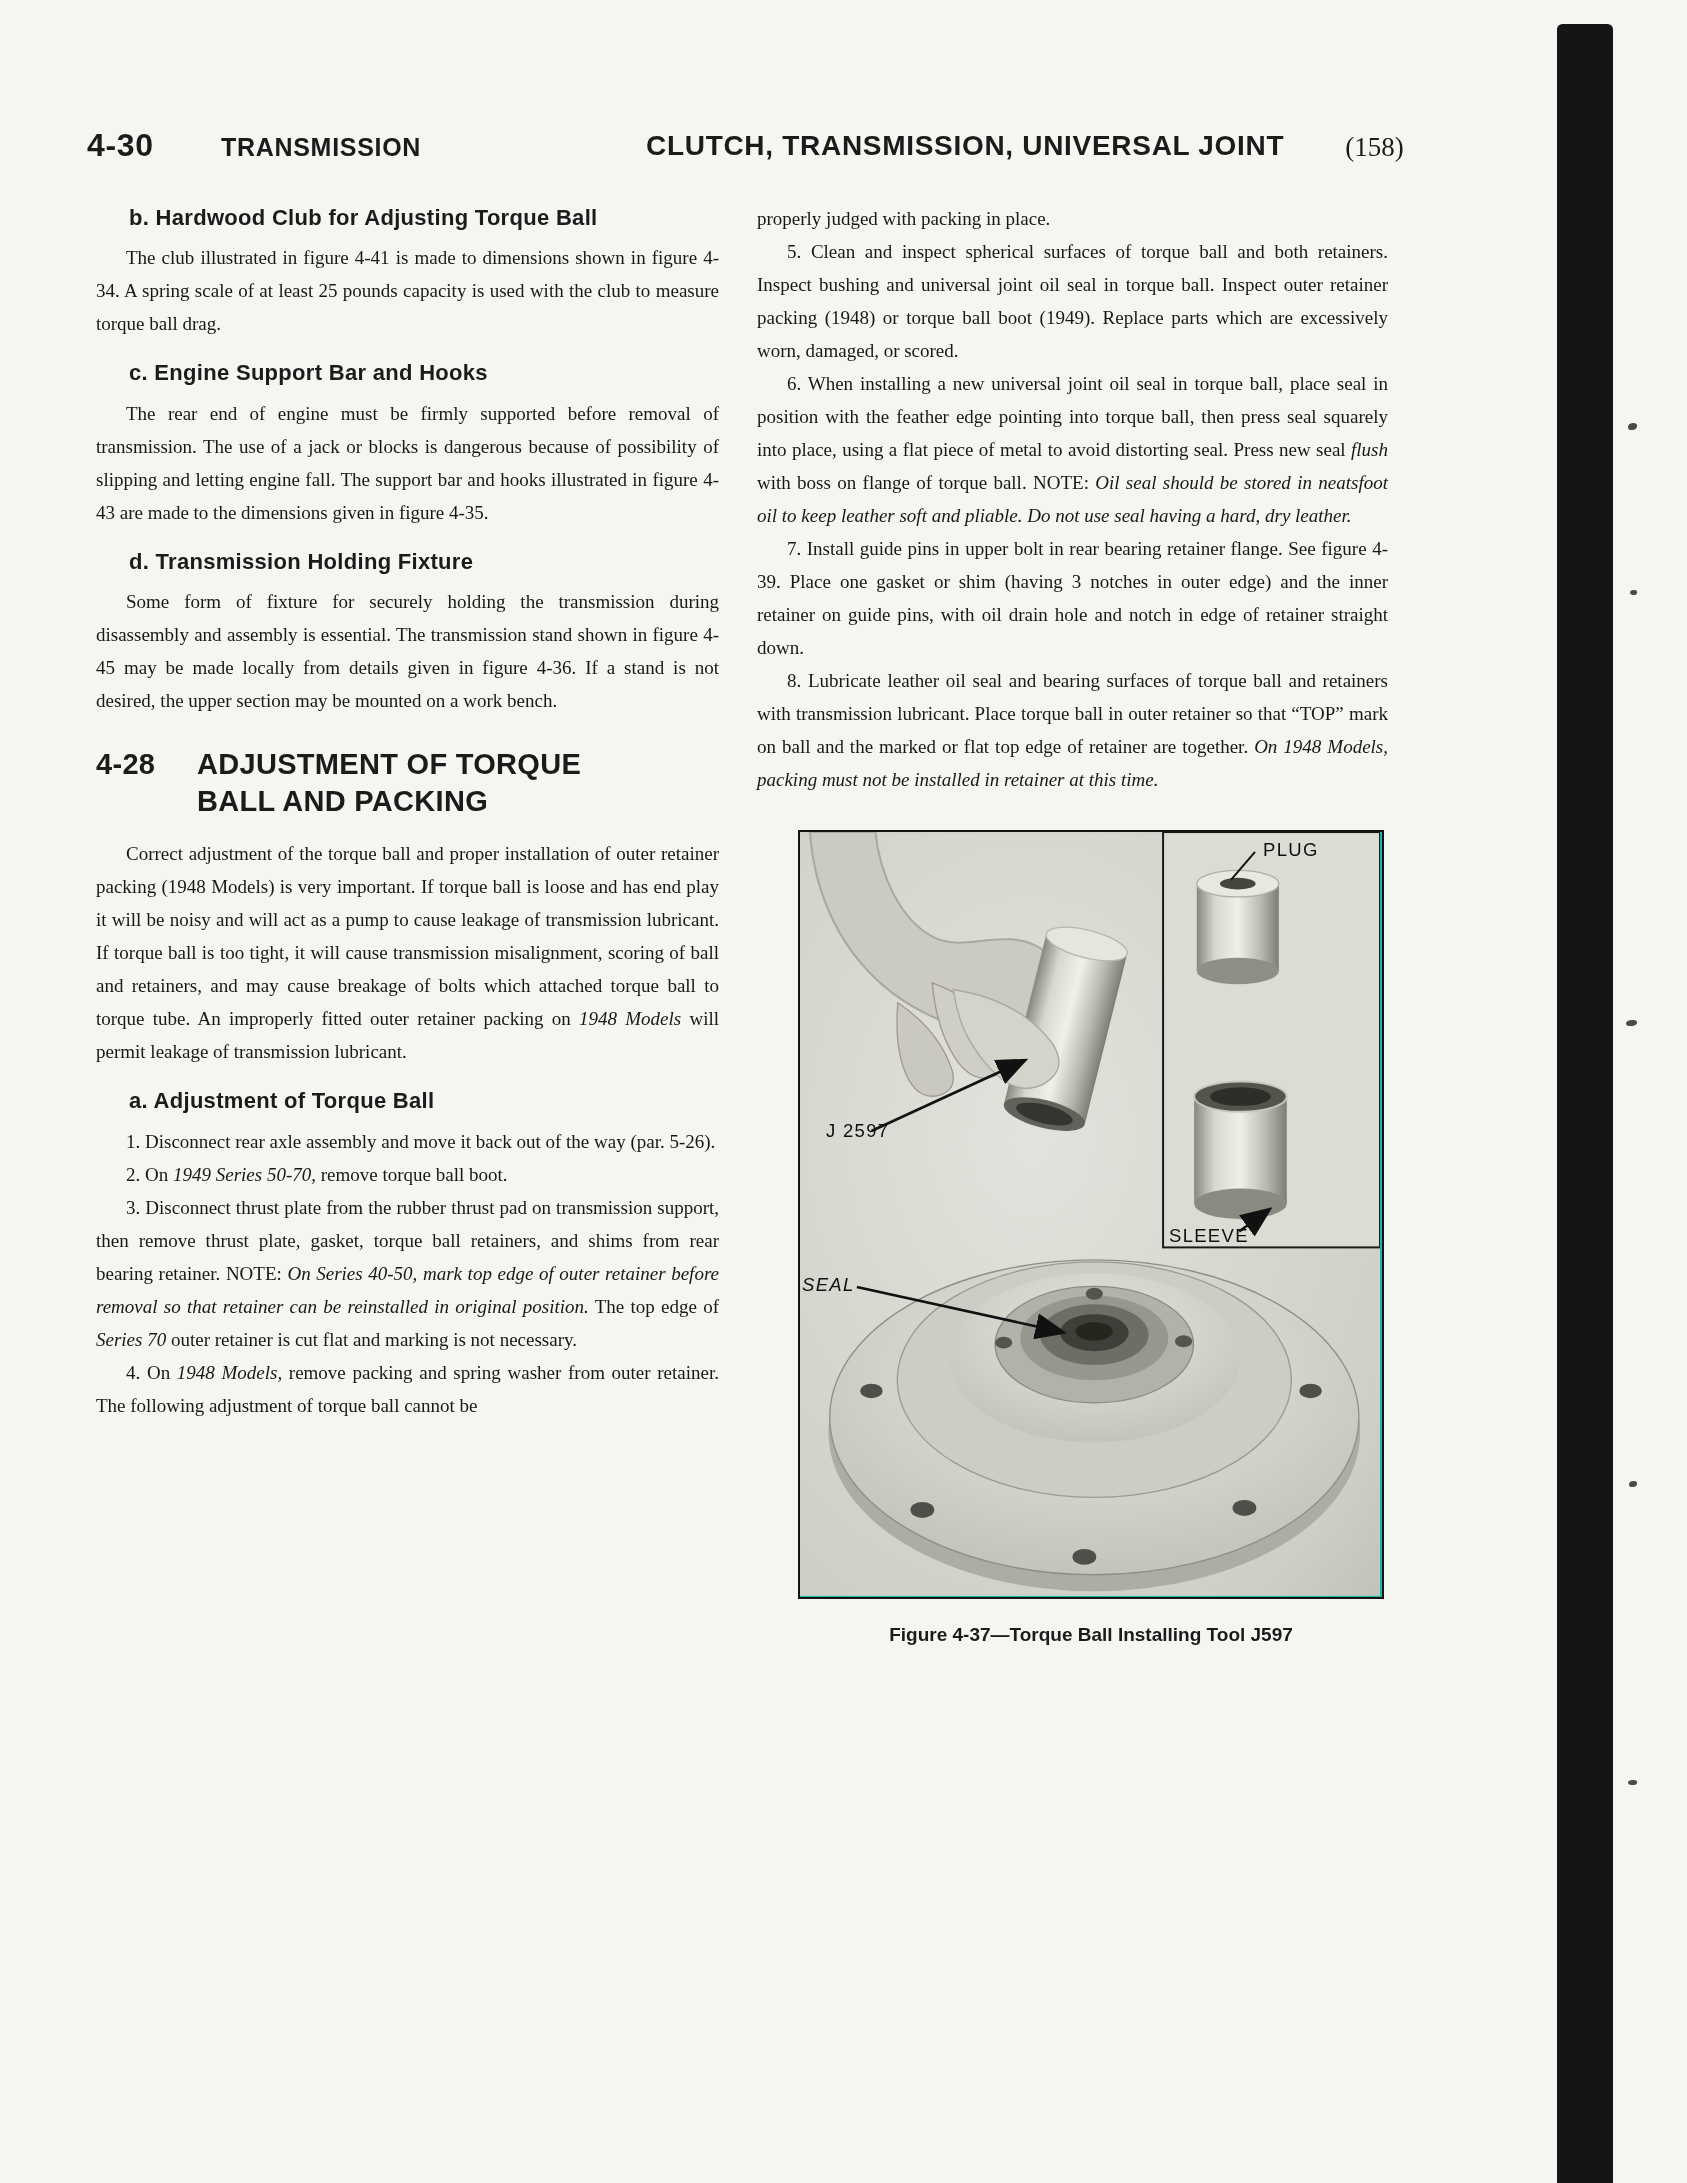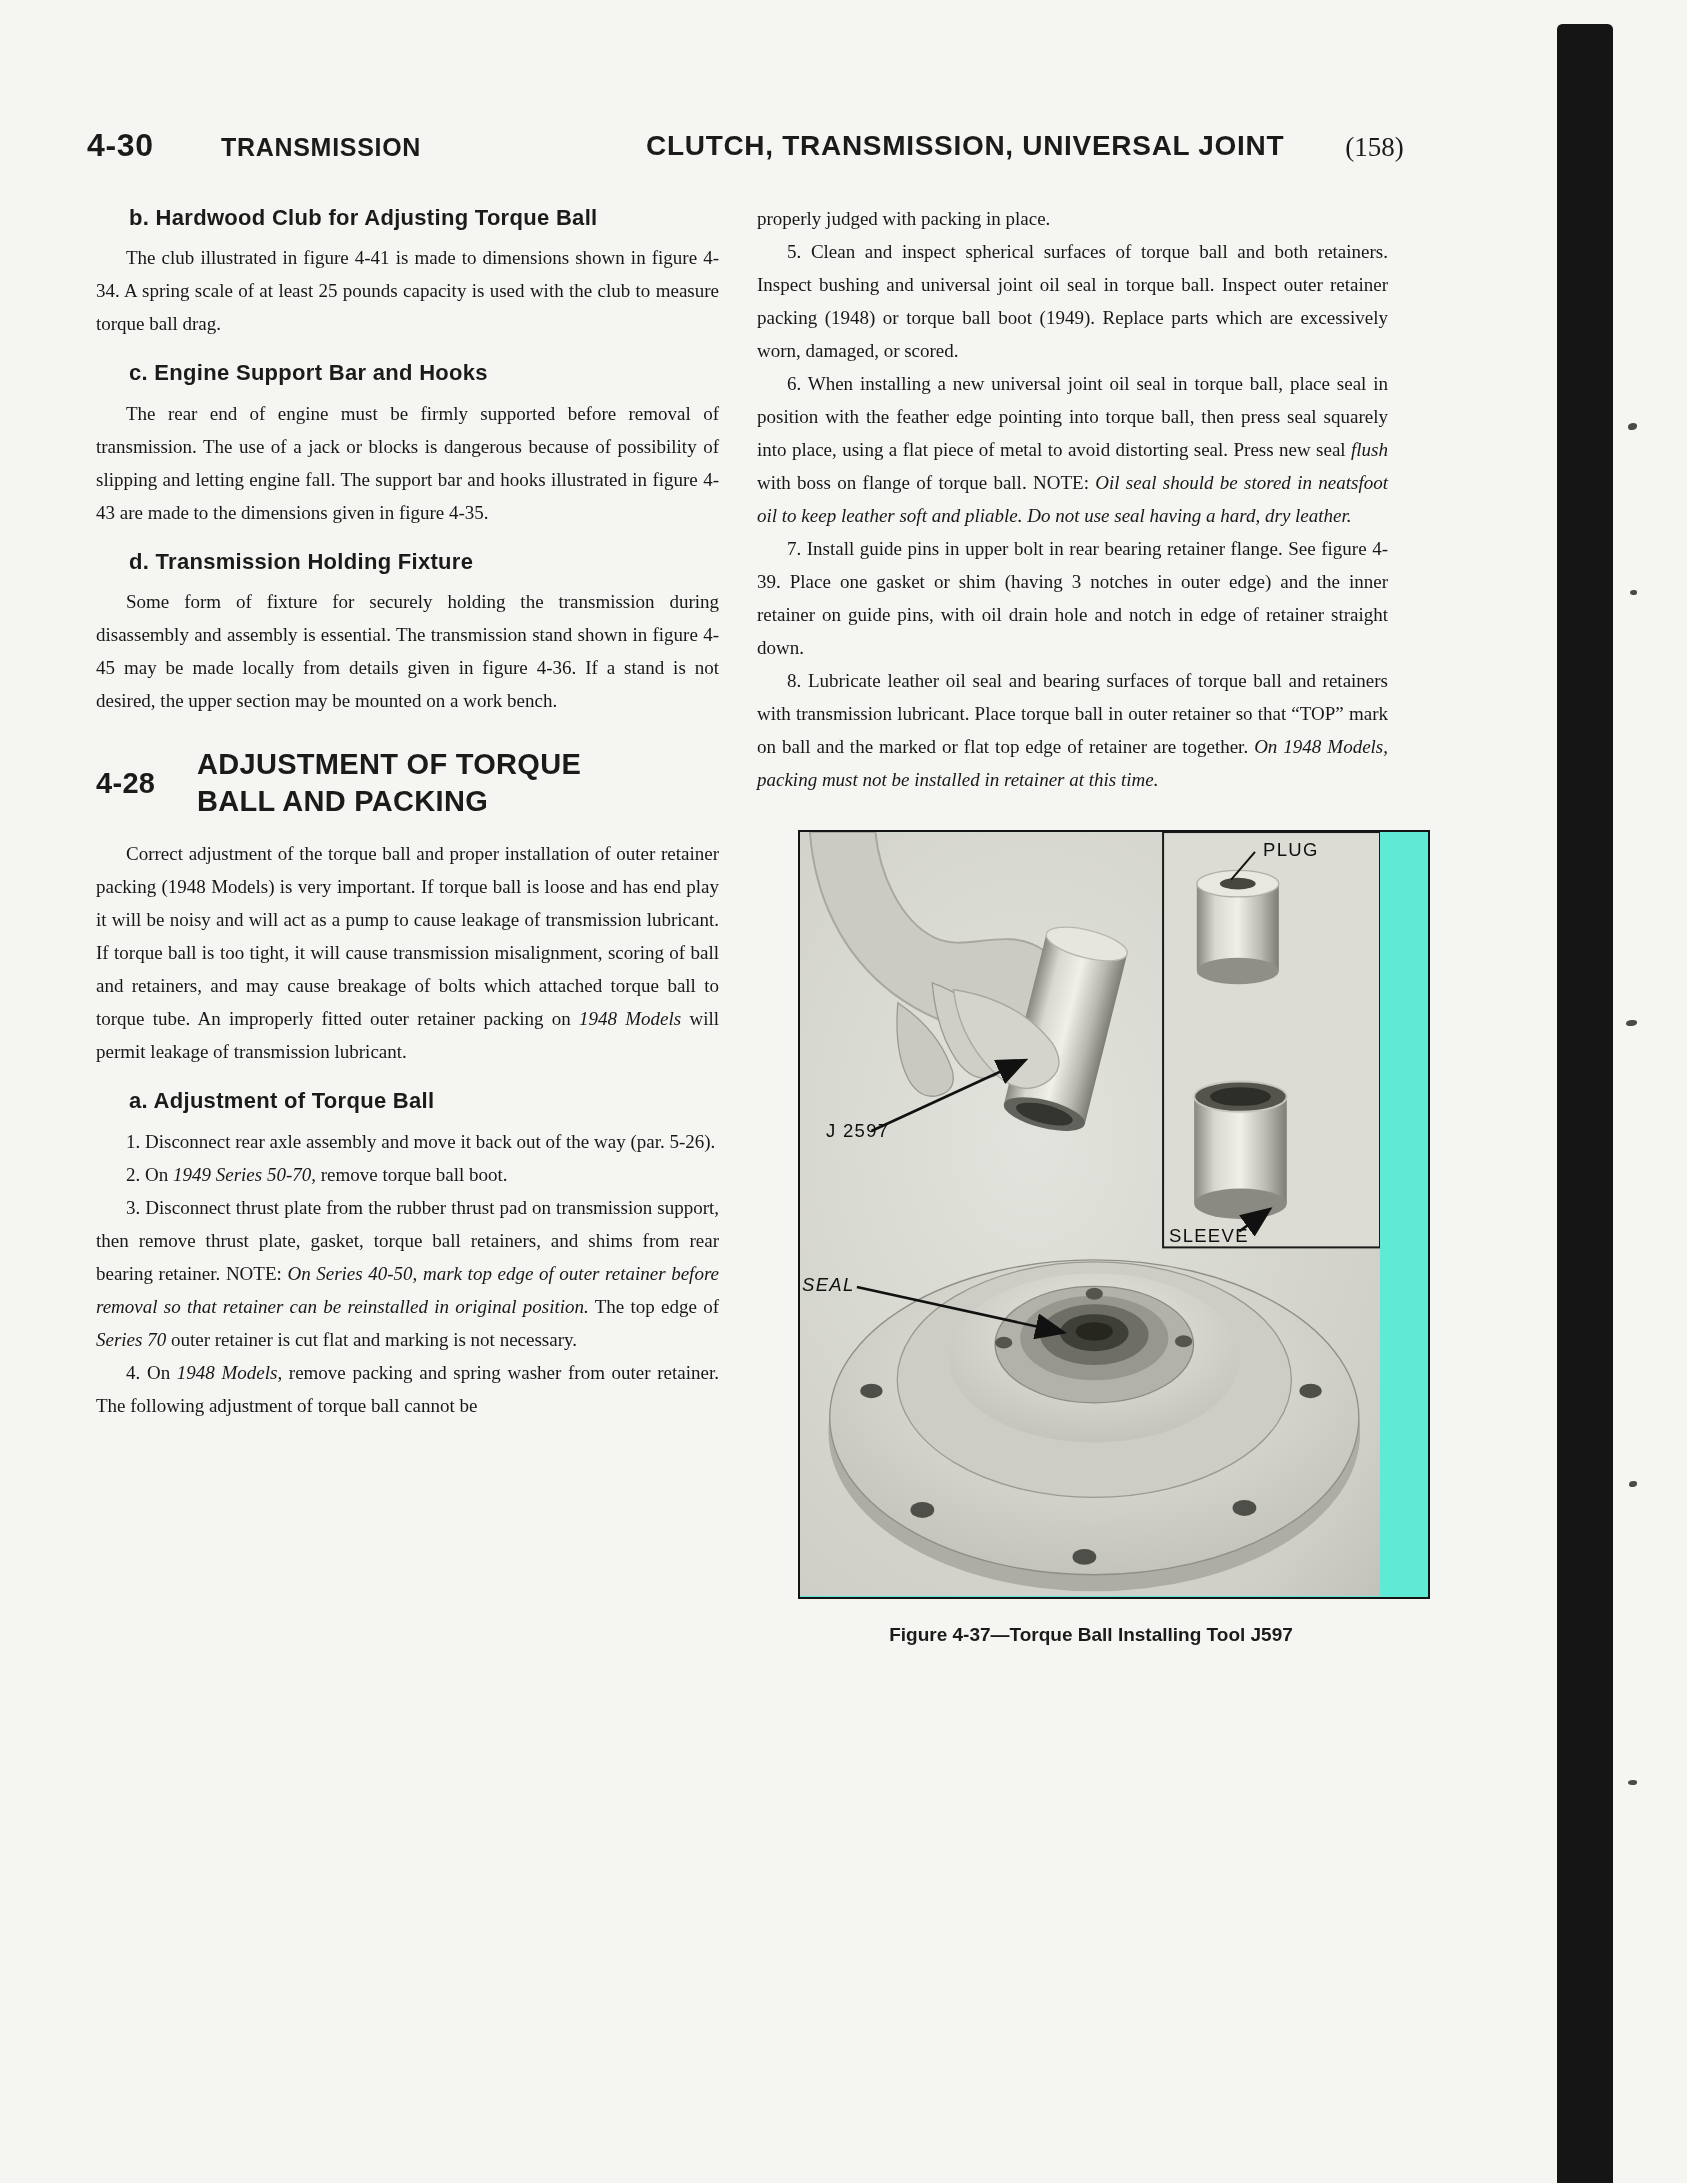--- a/index.html
+++ b/index.html
@@ -43,30 +43,29 @@
     margin:20px 0 10.6px 33px;
   }
   .col-left .subheading:first-child { margin-top:2.6px; }
 
   .section-heading {
     display:flex;
     font:700 29px "Liberation Sans", sans-serif;
     line-height:37px;
     letter-spacing:0.3px;
     margin:29px 0 17px 0;
-    align-items:center;
   }
   .sec-num { flex:none; width:101px; }
   .sec-title { width:437px; }
 
   
   .figure { margin:34px 0 0 41px; width:586px; }
   .figure-box {
-    position:relative; width:632px; height:769px;
-    border:2.6px solid #141414; background:#5eead4;
+    position:relative; width:586px; height:769px;
+    border:2.6px solid #141414; background:#14b8a6;
   }
   .figure-box svg { display:block; }
   .fig-label {
     position:absolute;
     font:400 18.5px "Liberation Sans", sans-serif;
     letter-spacing:1.3px; color:#101010; white-space:nowrap;
   }
   .fig-caption {
     display:block; text-align:center;
     font:700 19px "Liberation Sans", sans-serif;

